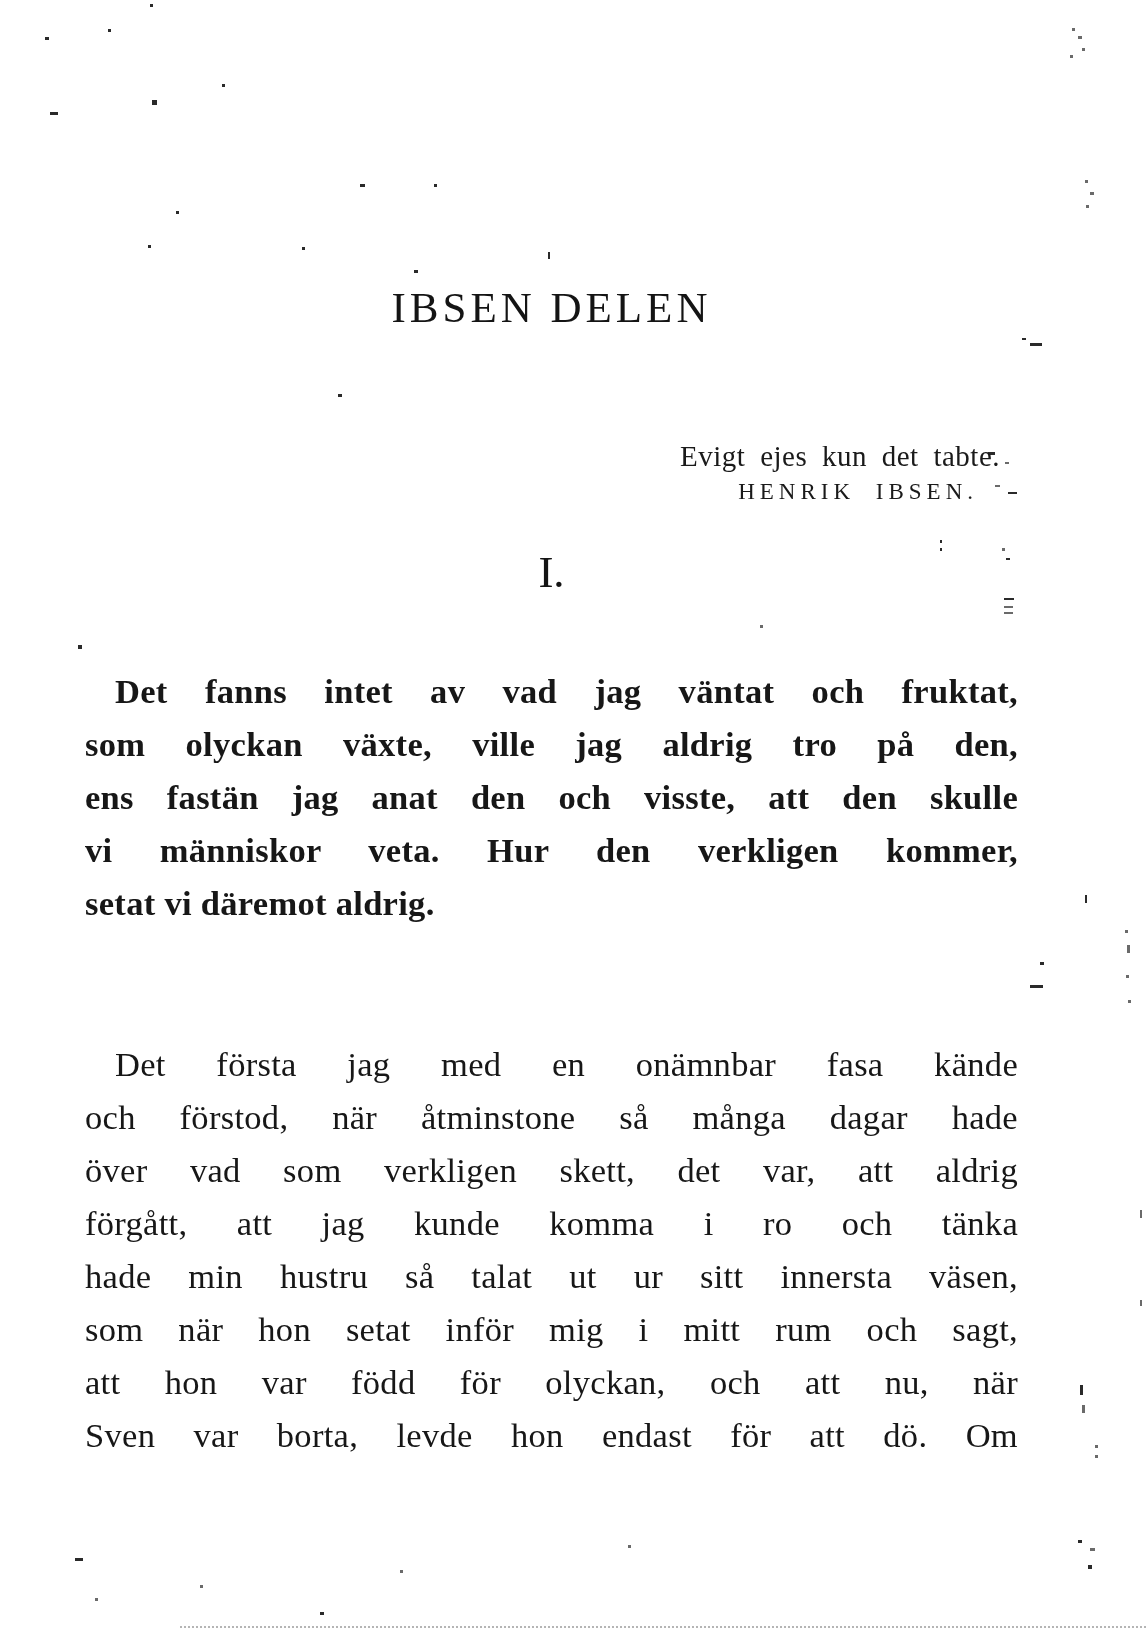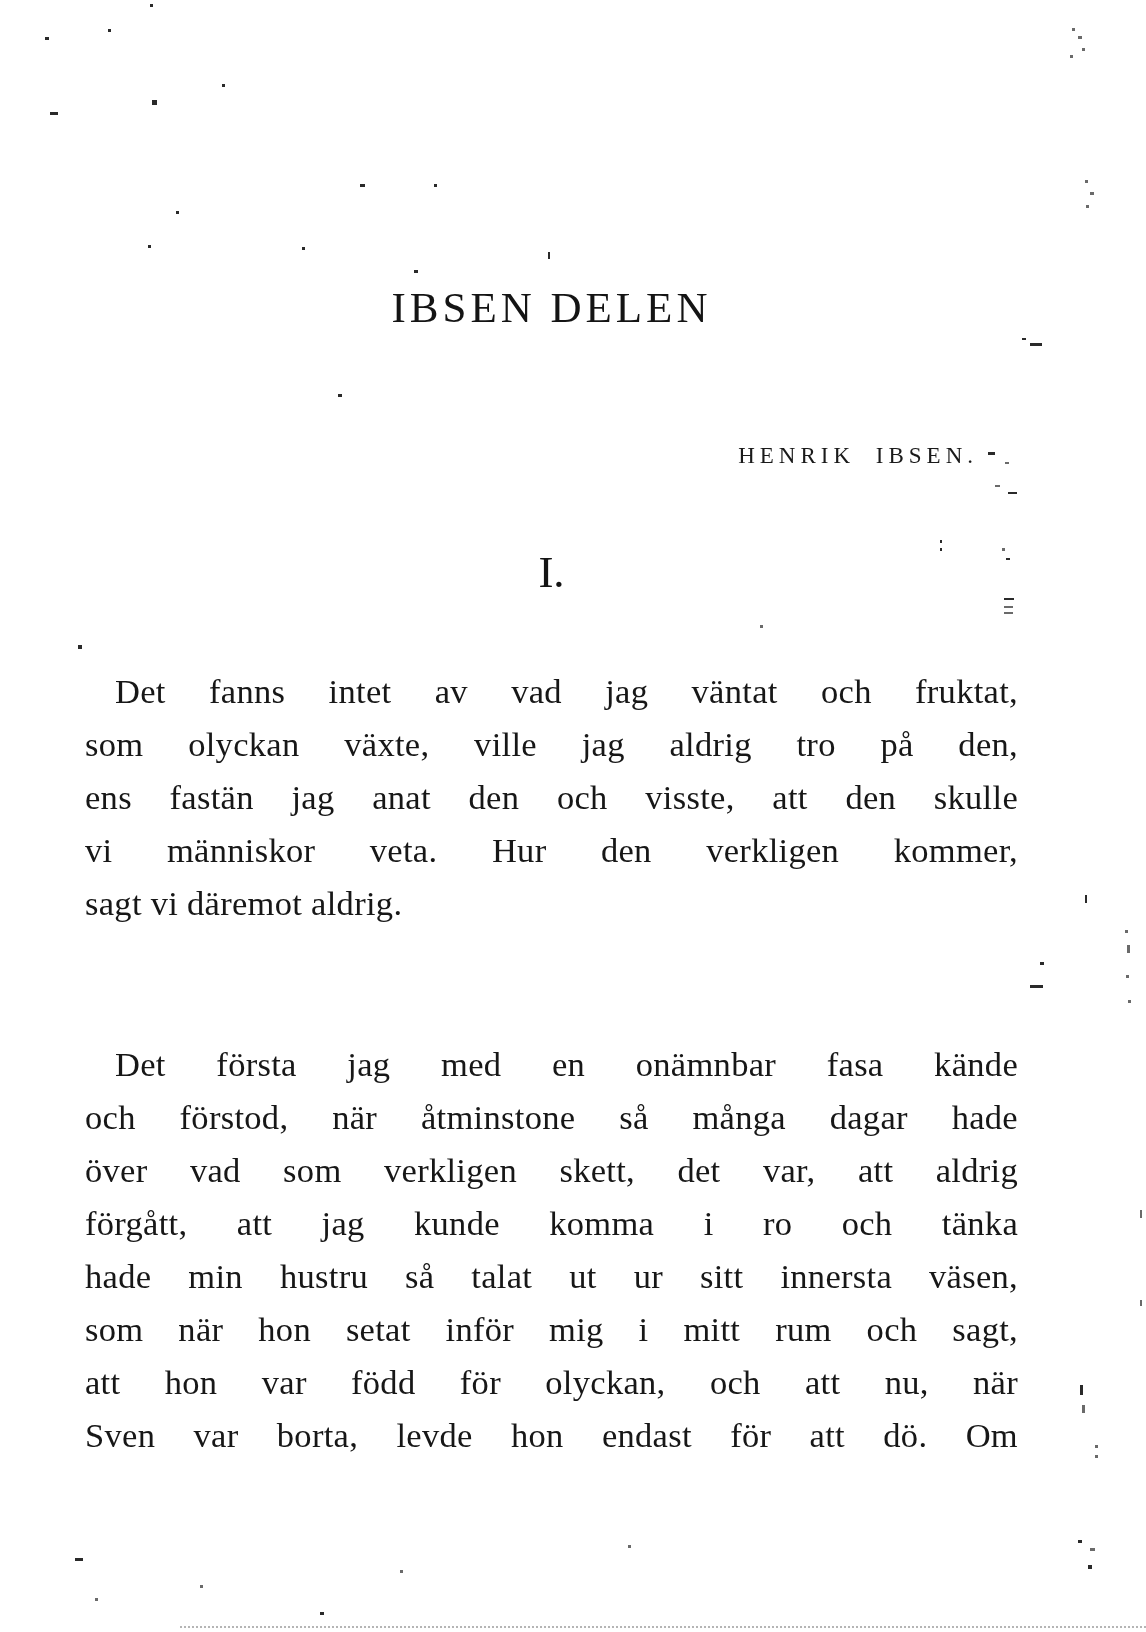--- a/index.html
+++ b/index.html
@@ -59,21 +59,21 @@
     font-weight: normal;
     text-align: center;
     color: #141414;
   }
   
   .para {
     position: absolute;
     left: 85px;
     width: 933px;
   }
-  .para-1 { top: 665px; }
+  .para-1 { top: 665px; font-weight: bold; }
   .para-2 { top: 1038px; }
   .line {
     height: 53px;
     line-height: 53px;
     font-size: 34.5px;
     letter-spacing: 0.3px;
     text-align: justify;
     text-align-last: justify;
     white-space: normal;
     color: #171717;
@@ -157,31 +157,32 @@
     <i class="soft" style="left:628px;top:1545px;width:3px;height:3px"></i>
     <i class="soft" style="left:400px;top:1570px;width:3px;height:3px"></i>
     <i style="left:1078px;top:1540px;width:4px;height:3px"></i>
     <i class="soft" style="left:1090px;top:1548px;width:5px;height:3px"></i>
     <i style="left:1088px;top:1565px;width:4px;height:4px"></i>
   </div>
 
   <h1 class="part-title">IBSEN DELEN</h1>
 
   <div class="epigraph">
+    <div class="epigraph-quote">Evigt ejes kun det tabte.</div>
     <div class="epigraph-attr">HENRIK IBSEN.</div>
   </div>
 
   <h2 class="chapter-number">I.</h2>
 
   <div class="para para-1">
     <div class="line indent">Det fanns intet av vad jag väntat och fruktat,</div>
     <div class="line">som olyckan växte, ville jag aldrig tro på den,</div>
     <div class="line">ens fastän jag anat den och visste, att den skulle</div>
     <div class="line">vi människor veta.  Hur den verkligen kommer,</div>
-    <div class="line last">sagt vi däremot aldrig.</div>
+    <div class="line last">setat vi däremot aldrig.</div>
   </div>
 
   <div class="para para-2">
     <div class="line indent">Det första jag med en onämnbar fasa kände</div>
     <div class="line">och förstod, när åtminstone så många dagar hade</div>
     <div class="line">över vad som verkligen skett, det var, att aldrig</div>
     <div class="line">förgått, att jag kunde komma i ro och tänka</div>
     <div class="line">hade min hustru så talat ut ur sitt innersta väsen,</div>
     <div class="line">som när hon setat inför mig i mitt rum och sagt,</div>
     <div class="line">att hon var född för olyckan, och att nu, när</div>

